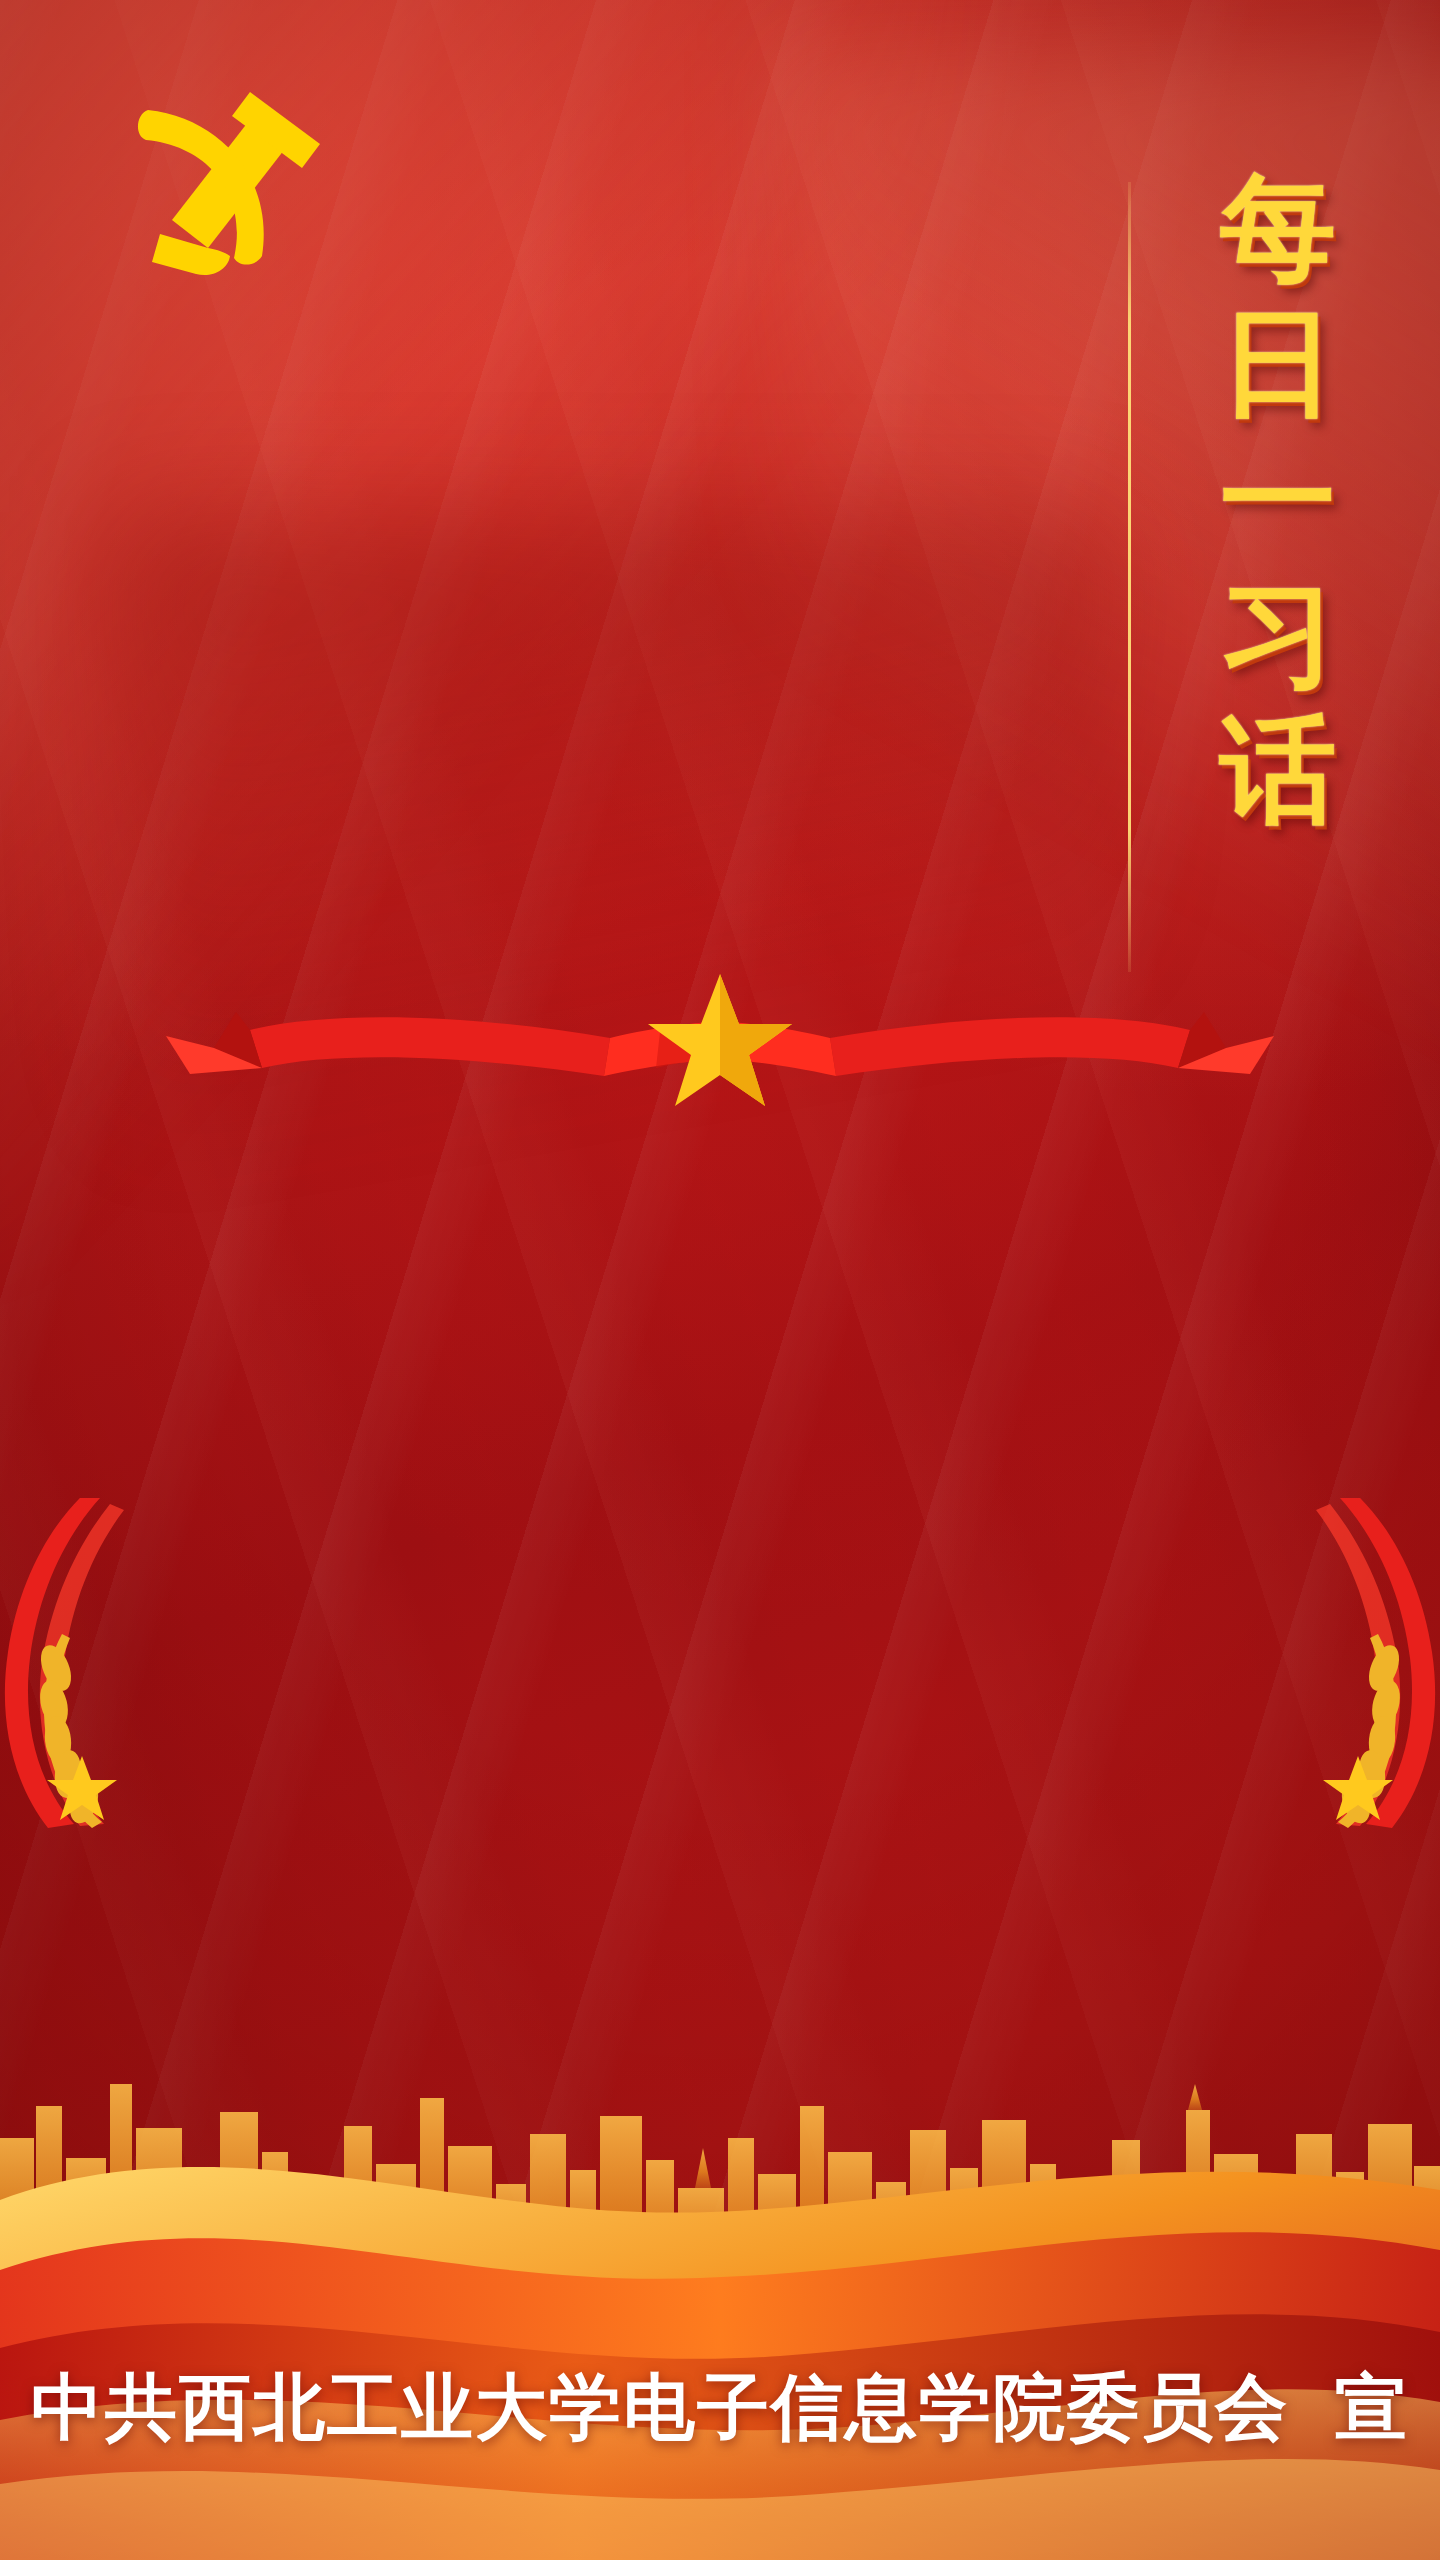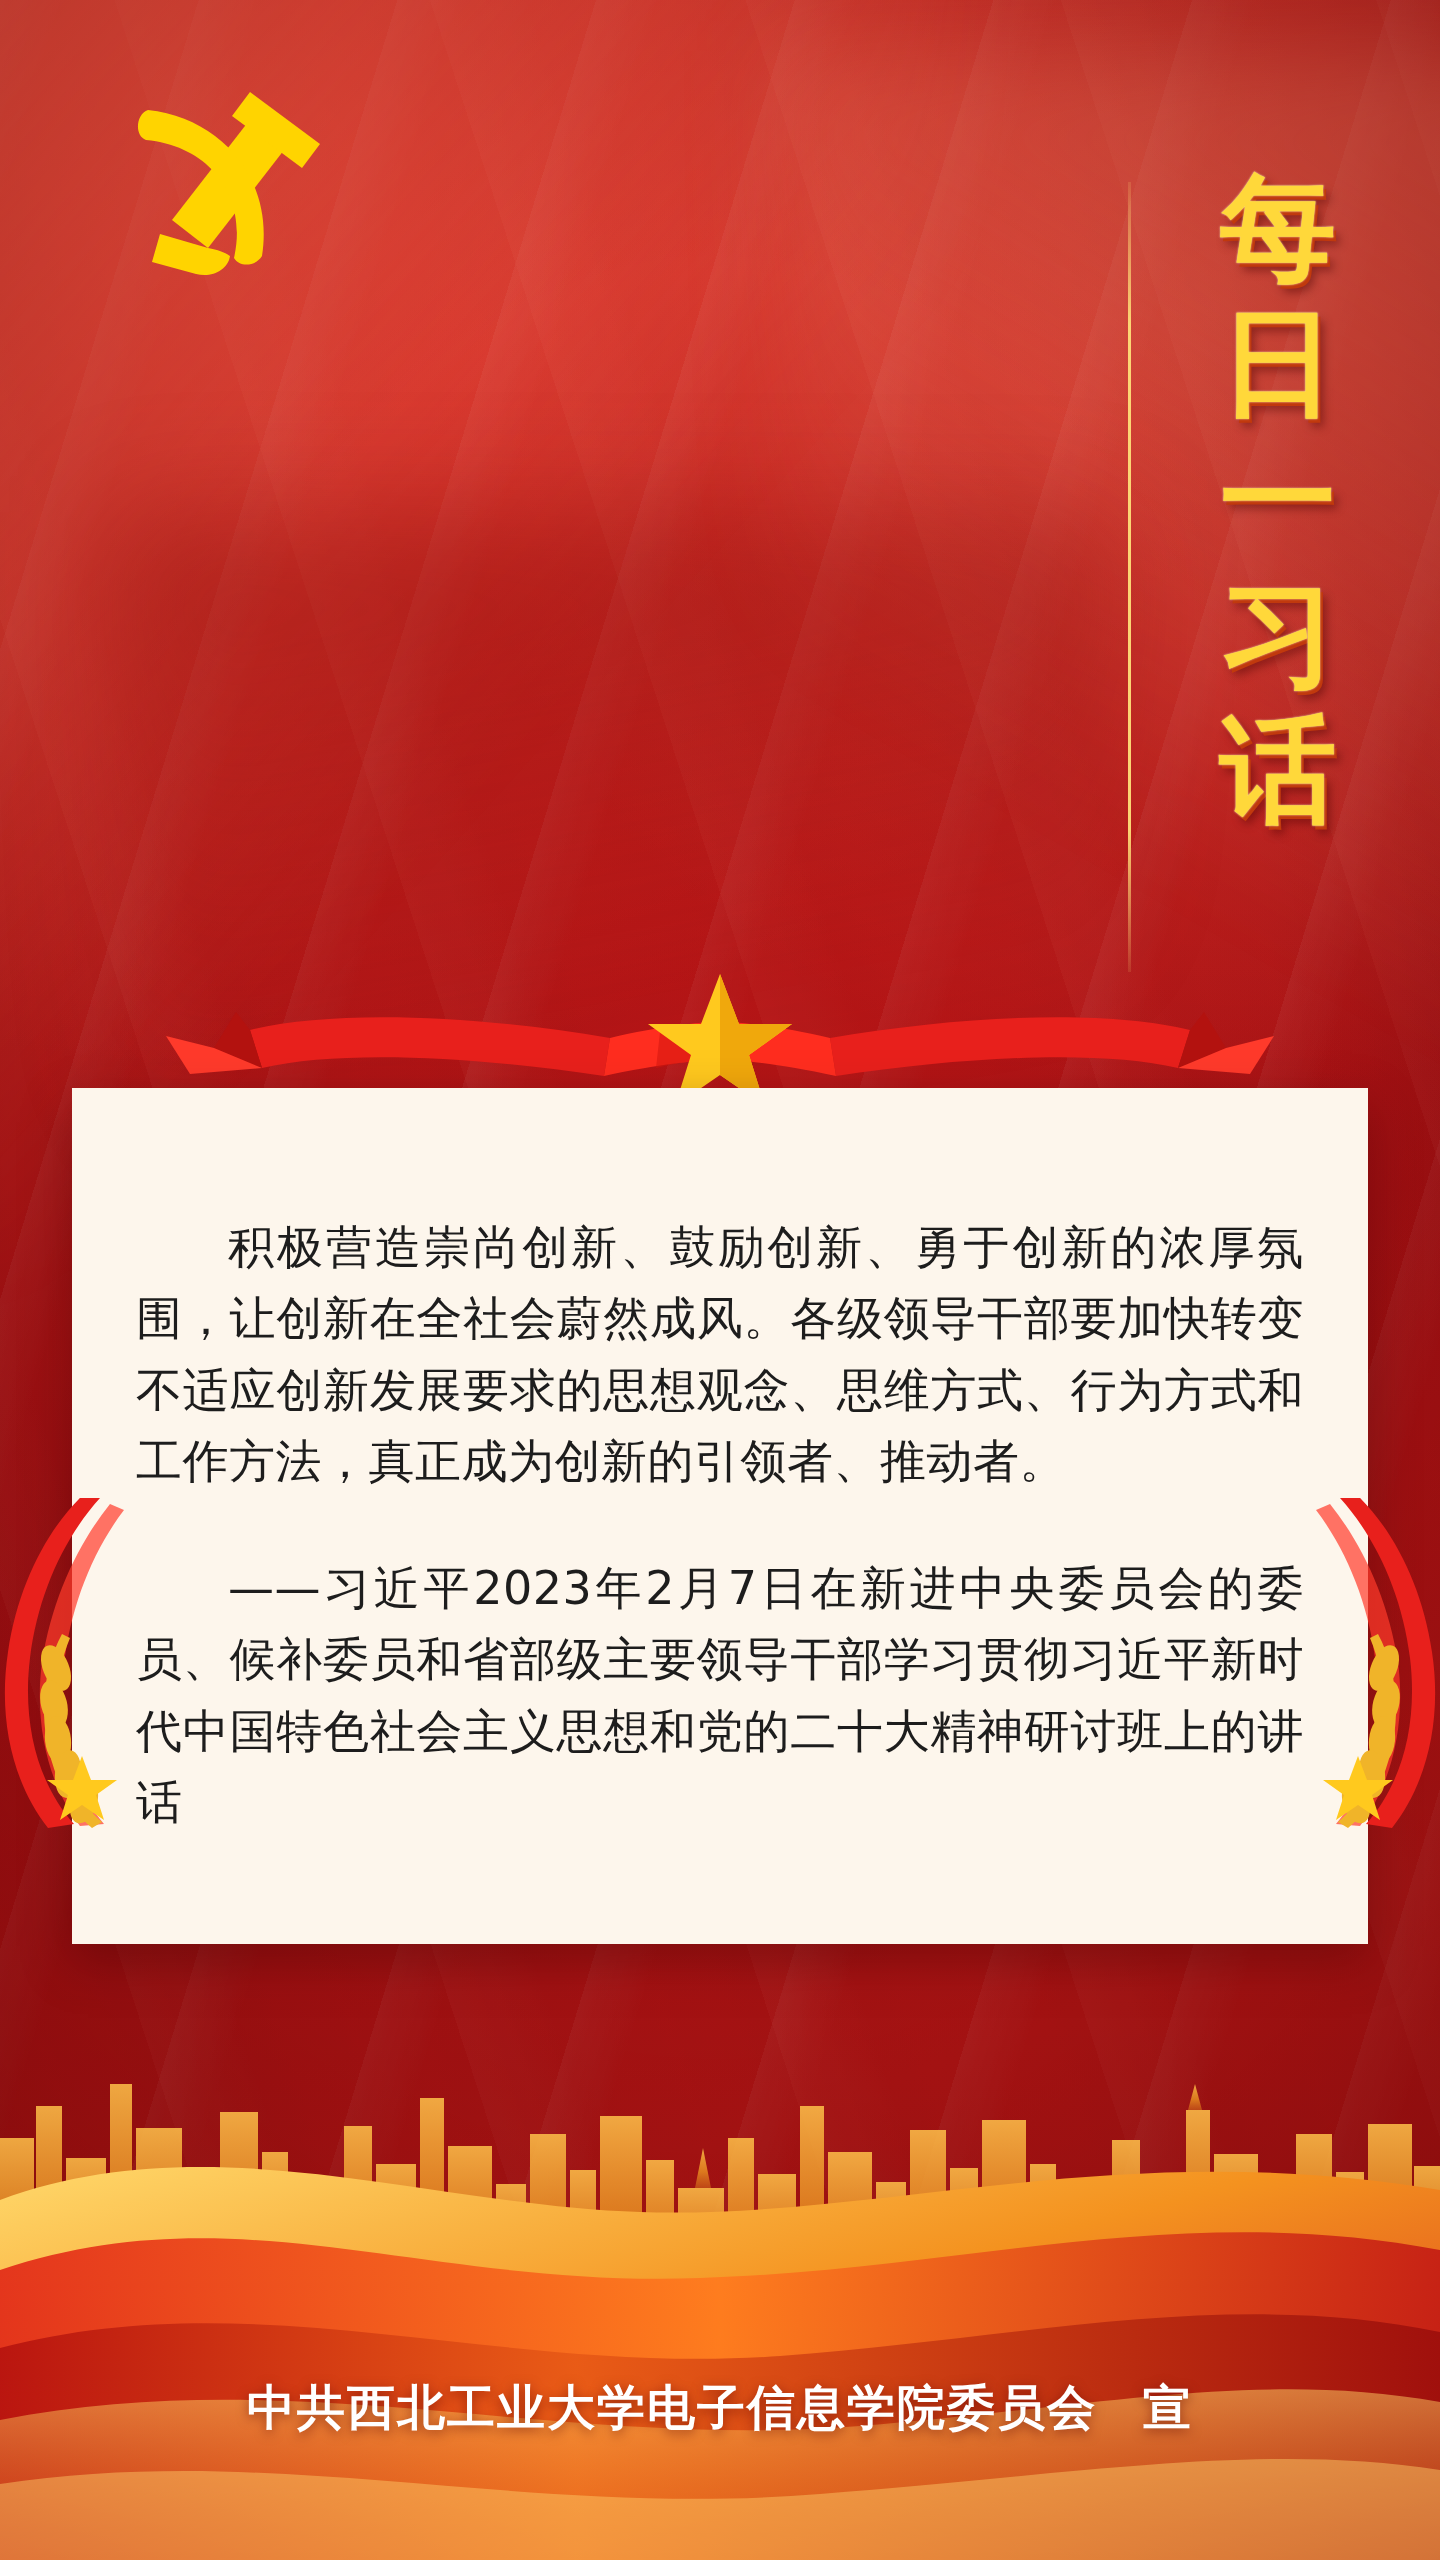--- a/index.html
+++ b/index.html
@@ -190,25 +190,25 @@
     height: 480px;
     pointer-events: none;
   }
   .waves svg { display:block; width:100%; height:100%; }
 
   
   .footer {
     position: absolute;
     left: 0;
     right: 0;
-    bottom: 120px;
+    bottom: 104px;
     text-align: center;
     color: #ffffff;
     font-family: "DejaVu Sans", "Liberation Sans", sans-serif;
-    font-size: 48px;
+    font-size: 72px;
     font-weight: 700;
     letter-spacing: 2px;
     text-shadow: 0 3px 12px rgba(90,0,0,0.55);
   }
   .footer .gap { display: inline-block; width: 46px; }
 </style>
 </head>
 <body>
 
 <div class="poster">
@@ -257,24 +257,20 @@
       <path d="M1226 96 L1274 84 L1250 122 L1178 116 Z" fill="#ff3a2b"></path>
 
       <path d="M610 86 C660 74 700 70 720 70 C740 70 780 74 830 86 L836 124 C780 112 744 108 720 108 C696 108 660 112 604 124 Z" fill="#ff2d1f"></path>
       <path d="M660 80 C690 72 706 70 720 70 L720 108 C700 108 680 110 656 116 Z" fill="#d3150f" opacity="0.55"></path>
 
       <polygon points="720,22 739,72 792,72 749,103 765,154 720,123 675,154 691,103 648,72 701,72" fill="#ffc91e"></polygon>
       <polygon points="720,22 739,72 792,72 749,103 765,154 720,123" fill="#f0a80c"></polygon>
     </svg>
   </div>
 
-  <div class="card">
-    <p class="quote-body">积极营造崇尚创新、鼓励创新、勇于创新的浓厚氛围，让创新在全社会蔚然成风。各级领导干部要加快转变不适应创新发展要求的思想观念、思维方式、行为方式和工作方法，真正成为创新的引领者、推动者。</p>
-    <p class="quote-source">——习近平2023年2月7日在新进中央委员会的委员、候补委员和省部级主要领导干部学习贯彻习近平新时代中国特色社会主义思想和党的二十大精神研讨班上的讲话</p>
-  </div>
 
   <div class="corner left">
     <svg viewBox="0 0 230 330" xmlns="http://www.w3.org/2000/svg" aria-hidden="true">
       <path d="M96 0 C60 40 34 96 26 160 C18 226 34 286 70 326 L44 330 C8 284 -6 220 4 154 C14 86 44 30 80 -4 Z" fill="#e8201c"></path>
       <path d="M120 12 C88 54 66 110 60 168 C54 230 68 288 100 326 L76 328 C44 286 30 226 38 164 C48 100 74 46 106 6 Z" fill="#ff3a2b" opacity="0.7"></path>
       <g fill="#f0b429">
         <path d="M66 140 C54 168 50 206 56 242 C62 280 78 308 98 324 L88 330 C64 310 48 276 42 238 C36 198 44 162 58 136 Z"></path>
         <ellipse cx="52" cy="170" rx="13" ry="24" transform="rotate(-22 52 170)"></ellipse>
         <ellipse cx="50" cy="206" rx="13" ry="24" transform="rotate(-14 50 206)"></ellipse>
         <ellipse cx="54" cy="242" rx="13" ry="24" transform="rotate(-6 54 242)"></ellipse>

